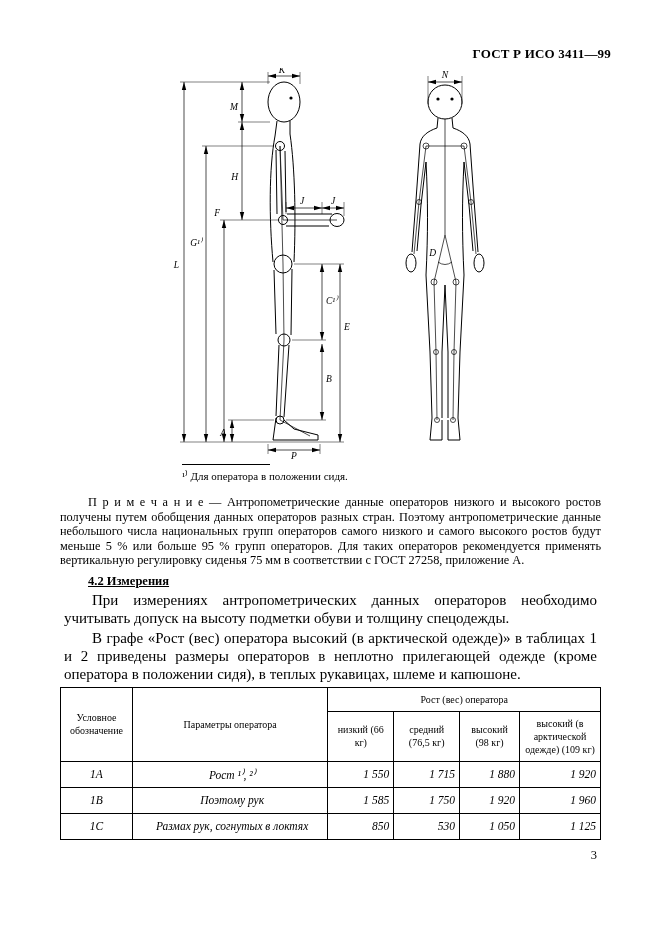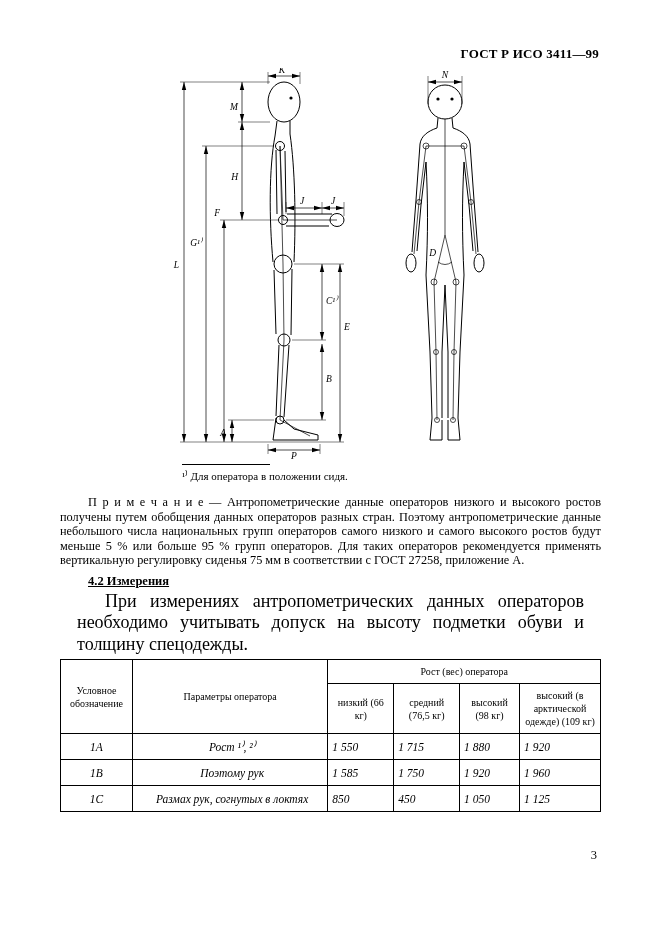--- a/index.html
+++ b/index.html
@@ -10,21 +10,21 @@
     height: 936px;
     margin: 0 auto;
     background: #ffffff;
     font-family: "Liberation Serif", serif;
     color: #000;
     overflow: hidden;
   }
   .doc-code {
     position: absolute;
     top: 46px;
-    right: 62px;
+    right: 50px;
     font-size: 13px;
     font-weight: bold;
     letter-spacing: 0.2px;
   }
   .content {
     position: absolute;
     top: 0;
     left: 60px;
     width: 541px;
   }
@@ -46,25 +46,25 @@
     margin: 12px 0 0 0;
   }
   .sec-heading {
     font-size: 12.5px;
     font-weight: bold;
     text-indent: 28px;
     margin: 6px 0 2px 0;
     text-decoration: underline;
   }
   .body-para {
-    font-size: 18px;
+    font-size: 15px;
     line-height: 1.2;
     text-align: justify;
     text-indent: 28px;
-    margin: 2px 17px;
+    margin: 2px 4px;
   }
   .table-meta {
     display: flex;
     justify-content: space-between;
     align-items: flex-end;
     margin-top: 16px;
     font-size: 11.5px;
   }
   .data-table {
     width: 100%;
@@ -78,21 +78,21 @@
     font-size: 10px;
     text-align: center;
     vertical-align: middle;
     line-height: 1.3;
   }
   .th-group { height: 24px; }
   .th-sub { height: 50px; }
   .data-table tbody td { height: 26px; vertical-align: middle; font-style: italic; }
   td.cell-code { text-align: center; font-style: italic; }
   td.cell-param { text-align: center; padding-left: 8px; }
-  td.cell-val { text-align: left; }
+  td.cell-val { text-align: right; }
   .page-number { position: absolute; top: 848px; right: 64px; font-size: 12.5px; }
   svg text { font-family: "Liberation Serif", serif; font-style: italic; }
 </style>
 </head>
 <body>
 
 <div class="page">
 
   <div class="doc-code">ГОСТ Р ИСО 3411—99</div>
 
@@ -253,20 +253,21 @@
       <div class="footnote-rule"></div>
       <span>¹⁾ Для оператора в положении сидя.</span>
     </div>
 
 
     <p class="note">П р и м е ч а н и е — Антропометрические данные операторов низкого и высокого ростов получены путем обобщения данных операторов разных стран. Поэтому антропометрические данные небольшого числа национальных групп операторов самого низкого и самого высокого ростов будут меньше 5 % или больше 95 % групп операторов. Для таких операторов рекомендуется применять вертикальную регулировку сиденья 75 мм в соответствии с ГОСТ 27258, приложение А.</p>
 
     <div class="sec-heading">4.2 Измерения</div>
 
     <p class="body-para">При измерениях антропометрических данных операторов необходимо учитывать допуск на высоту подметки обуви и толщину спецодежды.</p>
+    <p class="body-para">В графе «Рост (вес) оператора высокий (в арктической одежде)» в таблицах 1 и 2 приведены размеры операторов в неплотно прилегающей одежде (кроме оператора в положении сидя), в теплых рукавицах, шлеме и капюшоне.</p>
 
 
     <table class="data-table">
       <colgroup>
         <col style="width:72px">
         <col style="width:196px">
         <col style="width:66px">
         <col style="width:66px">
         <col style="width:60px">
         <col style="width:81px">
@@ -298,21 +299,21 @@
           <td class="cell-param">Поэтому рук</td>
           <td class="cell-val">1 585</td>
           <td class="cell-val">1 750</td>
           <td class="cell-val">1 920</td>
           <td class="cell-val">1 960</td>
         </tr>
         <tr>
           <td class="cell-code">1C</td>
           <td class="cell-param">Размах рук, согнутых в локтях</td>
           <td class="cell-val">850</td>
-          <td class="cell-val">450</td>
+          <td class="cell-val">530</td>
           <td class="cell-val">1 050</td>
           <td class="cell-val">1 125</td>
         </tr>
       </tbody>
     </table>
 
   </div>
 
   <div class="page-number">3</div>
 

